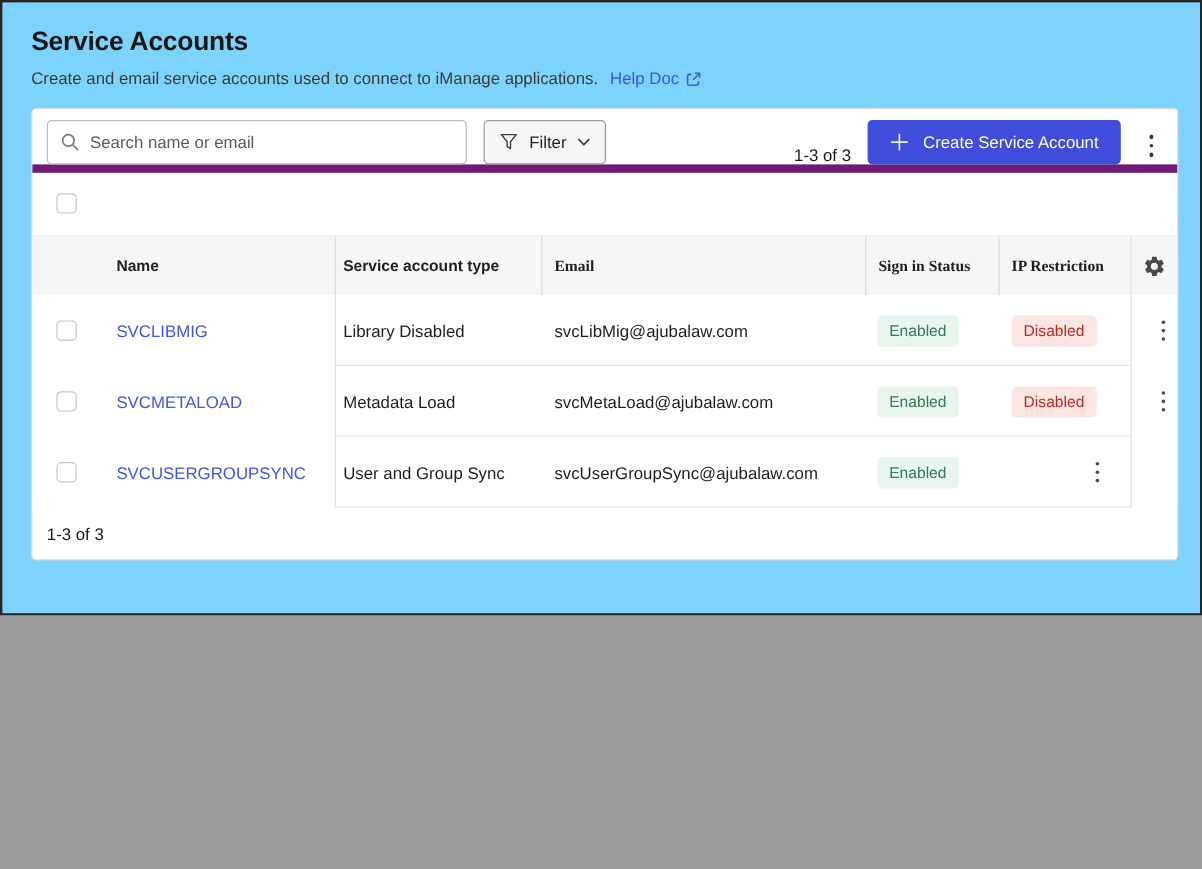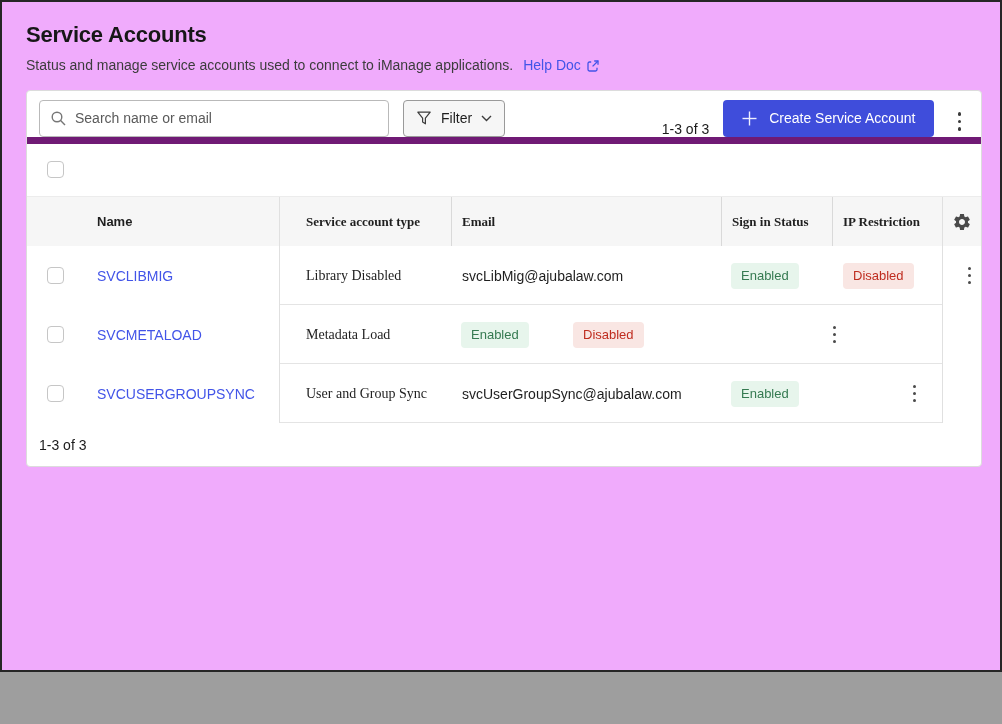--- a/index.html
+++ b/index.html
@@ -1,19 +1,19 @@
 <!DOCTYPE html>
 <html><head>
 <meta charset="utf-8">
 <style>
   * { margin:0; padding:0; box-sizing:border-box; }
   html,body { background:#9e9e9e; }
   body { font-family:"Liberation Sans", sans-serif; }
   .screen{
-    width:1002px; height:672px; background:#f0abfc;
+    width:1002px; height:513px; background:#7dd3fc;
     border:2px solid #262626; overflow:hidden; position:relative;
   }
   .page-header{ padding:20px 24px 0 24px; }
   .page-title{ font-size:22px; font-weight:700; color:#171717; letter-spacing:-0.2px; }
   .subtitle-row{ margin-top:9px; font-size:14px; color:#3c3c3c; display:flex; align-items:center; gap:10px; }
   .help-link{ color:#4254e8; text-decoration:none; display:inline-flex; align-items:flex-end; gap:5px; cursor:pointer; font-size:14px; }
 
   .panel{
     margin:17px 24px 0 24px; width:956px; height:377px;
     border:1px solid #dcdcdc; border-radius:4px; background:#fff;
@@ -50,21 +50,21 @@
   
   .tablewrap{ position:relative; }
   .vline{ position:absolute; top:0; bottom:0; width:1px; background:#e0e0e0; z-index:2; }
   .vline-1{ left:252px; } .vline-2{ left:915px; }
   .thead{ height:49px; background:#f6f6f6; display:flex; align-items:center; font-size:13px; font-weight:700; color:#1f1f1f; }
   .row{ height:59px; display:flex; align-items:center; font-size:14px; color:#1e1e1e; position:relative; background:#fff; }
   .row::after{ content:""; position:absolute; left:252px; right:39px; bottom:0; height:1px; background:#e4e4e4; }
   .c{ display:flex; align-items:center; height:100%; }
   .c1{ width:70px; padding-left:20px; }
   .c2{ width:182px; }
-  .c3{ width:172px; padding-left:27px;font-family:Liberation Serif, serif; }
+  .c3{ width:172px; padding-left:7px; }
   .c4{ width:270px; padding-left:11px; }
   .c5{ width:111px; padding-left:10px; }
   .c6{ width:110px; padding-left:11px; }
   .c7{ flex:1; justify-content:center; }
   .thead .c4,.thead .c5,.thead .c6{ border-left:1px solid #d9d9d9; padding-left:10px;font-family:Liberation Serif, serif; }
   .namelink{ color:#4254e8; text-decoration:none; cursor:pointer; }
   .badge{ display:inline-block; padding:5px 10px; border-radius:4px; font-size:13px; line-height:16px; }
   .badge[data-variant="green"]{ background:#e7f5ec; color:#357a51; }
   .badge[data-variant="red"]{ background:#f9e6e3; color:#bf2c1f; }
   .gear-btn{ cursor:pointer; display:flex; align-items:center; }
@@ -72,21 +72,21 @@
   .tfoot{ height:43px; display:flex; align-items:center; padding-left:12px; font-size:14px; color:#1b1b1b; }
 </style>
 </head>
 <body>
 
 <div class="screen">
 
   <div class="page-header">
     <div class="page-title">Service Accounts</div>
     <div class="subtitle-row">
-      <span>Status and manage service accounts used to connect to iManage applications.</span>
+      <span>Create and email service accounts used to connect to iManage applications.</span>
       <a class="help-link">
         <span>Help Doc</span>
         <svg width="14" height="14" viewBox="0 0 14 14" fill="none" stroke="#4254e8" stroke-width="1.3">
           <path d="M5.2 3H3.4C2.6 3 2 3.6 2 4.4v6.2C2 11.4 2.6 12 3.4 12h6.2c.8 0 1.4-.6 1.4-1.4V8.8"></path>
           <path d="M8.2 2H12v3.8"></path>
           <path d="M12 2 6.6 7.4"></path>
         </svg>
       </a>
     </div>
   </div>
@@ -178,20 +178,21 @@
       </div>
 
       <div class="row">
         <div class="c c1">
             <div class="checkbox"></div>
           </div>
         <div class="c c2">
             <a class="namelink">SVCMETALOAD</a>
           </div>
         <div class="c c3">Metadata Load</div>
+        <div class="c c4">svcMetaLoad@ajubalaw.com</div>
         <div class="c c5">
             <span class="badge" data-variant="green">Enabled</span>
           </div>
         <div class="c c6">
             <span class="badge" data-variant="red">Disabled</span>
           </div>
         <div class="c c7">
             <div class="kebab small">
               <i></i>
               <i></i>

